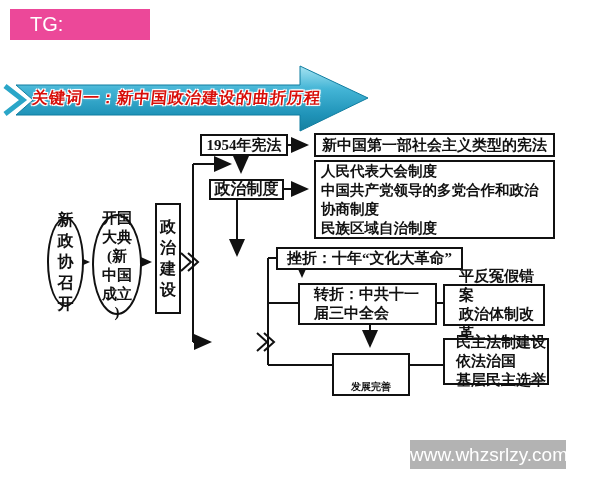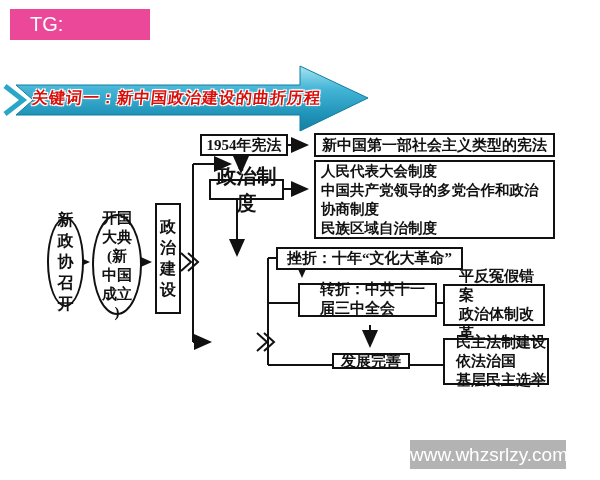--- a/index.html
+++ b/index.html
@@ -29,27 +29,27 @@
   .ellipse{border-radius:50%;}
   .wrapcol{word-break:break-all;line-break:anywhere;text-align:center;}
   .lines{white-space:pre-line;}
   .left{justify-content:flex-start;text-align:left;}
 
   .n-xzx   {left:47px; top:217px;width:37px; height:90px; font-size:16px;}
   .n-kgd   {left:92px; top:214px;width:50px; height:101px;font-size:15px;}
   .n-zzjs  {left:155px;top:203px;width:26px; height:111px;font-size:16px;justify-content:center;}
   .n-1954  {left:200px;top:134px;width:88px; height:22px; font-size:15px;}
   .n-xfdesc{left:314px;top:133px;width:241px;height:24px; font-size:15px;}
-  .n-zzzd  {left:209px;top:179px;width:75px; height:21px; font-size:20px;text-align:center;}
+  .n-zzzd  {left:209px;top:179px;width:75px; height:21px; font-size:16px;text-align:center;}
   .n-zdlist{left:314px;top:160px;width:241px;height:79px; font-size:14.5px;line-height:19px;padding:1px 5px;}
   .n-shzy  {left:217px;top:262px;width:39px; height:122px;font-size:15px;line-height:17px;}
   .n-cz    {left:276px;top:247px;width:187px;height:23px; font-size:15px;}
-  .n-zz    {left:298px;top:283px;width:139px;height:34px; font-size:15px;line-height:19px;padding-left:20px;font-family:Liberation Mono, monospace;}
+  .n-zz    {left:298px;top:283px;width:139px;height:42px; font-size:15px;line-height:19px;padding-left:14px;}
   .n-pf    {left:443px;top:284px;width:102px;height:42px; font-size:15px;line-height:19px;padding-left:14px;}
-  .n-fz    {left:332px;top:353px;width:78px; height:16px; font-size:15px;}
+  .n-fz    {left:332px;top:353px;width:78px; height:43px; font-size:10px;align-items:flex-end;}
   .n-mz    {left:443px;top:338px;width:106px;height:47px; font-size:15px;line-height:19px;padding-left:11px;}
 
   
   .site-box{position:absolute;left:410px;top:440px;width:156px;height:29px;background:#b3b3b3;
             color:#ffffff;font-family:"Liberation Sans","DejaVu Sans",sans-serif;
             font-size:19px;line-height:29px;text-align:center;}
 </style>
 </head>
 <body>
 

